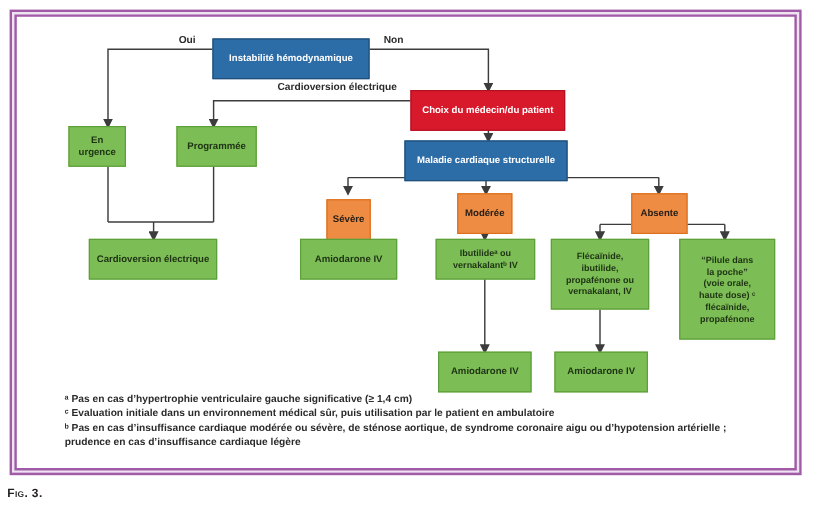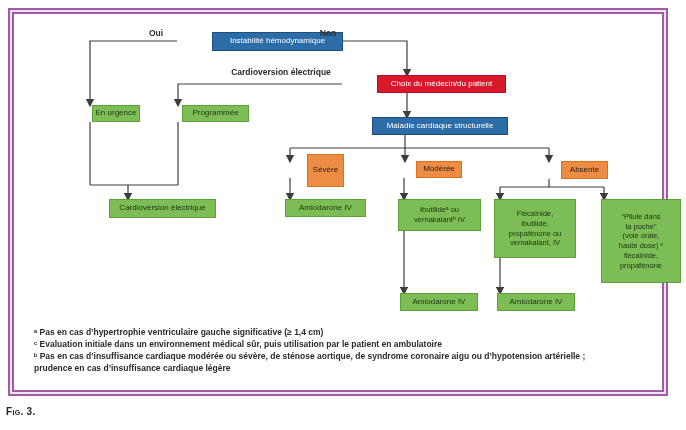--- a/index.html
+++ b/index.html
@@ -24,43 +24,42 @@
     fill: none;
     stroke: var(--line, #3c3c3c);
     stroke-width: 1.2;
   }
   .connectors marker path { fill: var(--line, #3c3c3c); }
   .box {
     position: absolute;
     box-sizing: border-box;
     display: flex; align-items: center; justify-content: center;
     text-align: center;
-    font-weight: normal;
+    font-weight: bold;
     font-size: 8px;
     line-height: 1.3;
     white-space: pre-line;
-    padding: 1px 2px;
-    margin-left: 35px;
+    padding: 16px 2px;
   }
   .blue  { background: var(--blue, #2d6da7);  border: 1px solid var(--blue_border, #1f4e79);  color: #ffffff; }
   .red   { background: var(--red, #d8192c);   border: 1px solid var(--red_border, #b31021);   color: #ffffff; }
   .green { background: var(--green, #7cbd56); border: 1px solid var(--green_border, #5d9f38); color: var(--green_text, #1e3313); }
   .orange{ background: var(--orange, #ef8c44);border: 1px solid var(--orange_border, #dc6f1d);color: var(--orange_text, #282018); }
   .small { font-size: 7.5px; }
   .edge-label {
     position: absolute;
     font-size: 8.5px;
     font-weight: 600;
     color: var(--text, #2a2a2a);
     text-align: center;
     white-space: nowrap;
   }
   .footnotes {
     position: absolute;
-    left: 34px; top: 326px; width: 612px;
+    left: 54px; top: 326px; width: 612px;
     font-size: 8.5px; font-weight: bold;
     color: var(--text, #2a2a2a);
     line-height: 12px;
   }
   .footnote { white-space: pre-line; }
   .fig-caption {
     position: absolute;
     left: 6px; top: 406px;
     font-size: 10px; font-weight: bold;
     font-variant: small-caps;
@@ -115,21 +114,21 @@
 
 
   <div class="box blue" style="left:337px; top:117px; width:136px; height:18px;">Maladie cardiaque structurelle</div>
 
   <div class="box green" style="left:57px; top:105px; width:48px; height:17px;">En urgence</div>
 
   <div class="box green" style="left:147px; top:105px; width:67px; height:17px;">Programmée</div>
 
   <div class="box green" style="left:74px; top:199px; width:107px; height:19px;">Cardioversion électrique</div>
 
-  <div class="box orange" style="left:272px; top:154px; width:37px; height:33px;">Sévère</div>
+  <div class="box orange" style="left:272px; top:166px; width:37px; height:33px;">Sévère</div>
 
   <div class="box orange" style="left:381px; top:161px; width:46px; height:17px;">Modérée</div>
 
   <div class="box orange" style="left:526px; top:161px; width:47px; height:18px;">Absente</div>
 
   <div class="box green" style="left:250px; top:199px; width:81px; height:18px;">Amiodarone IV</div>
 
   <div class="box green small" style="left:363px; top:199px; width:83px; height:32px;">Ibutilideᵃ ou
 vernakalantᵇ IV</div>
 

